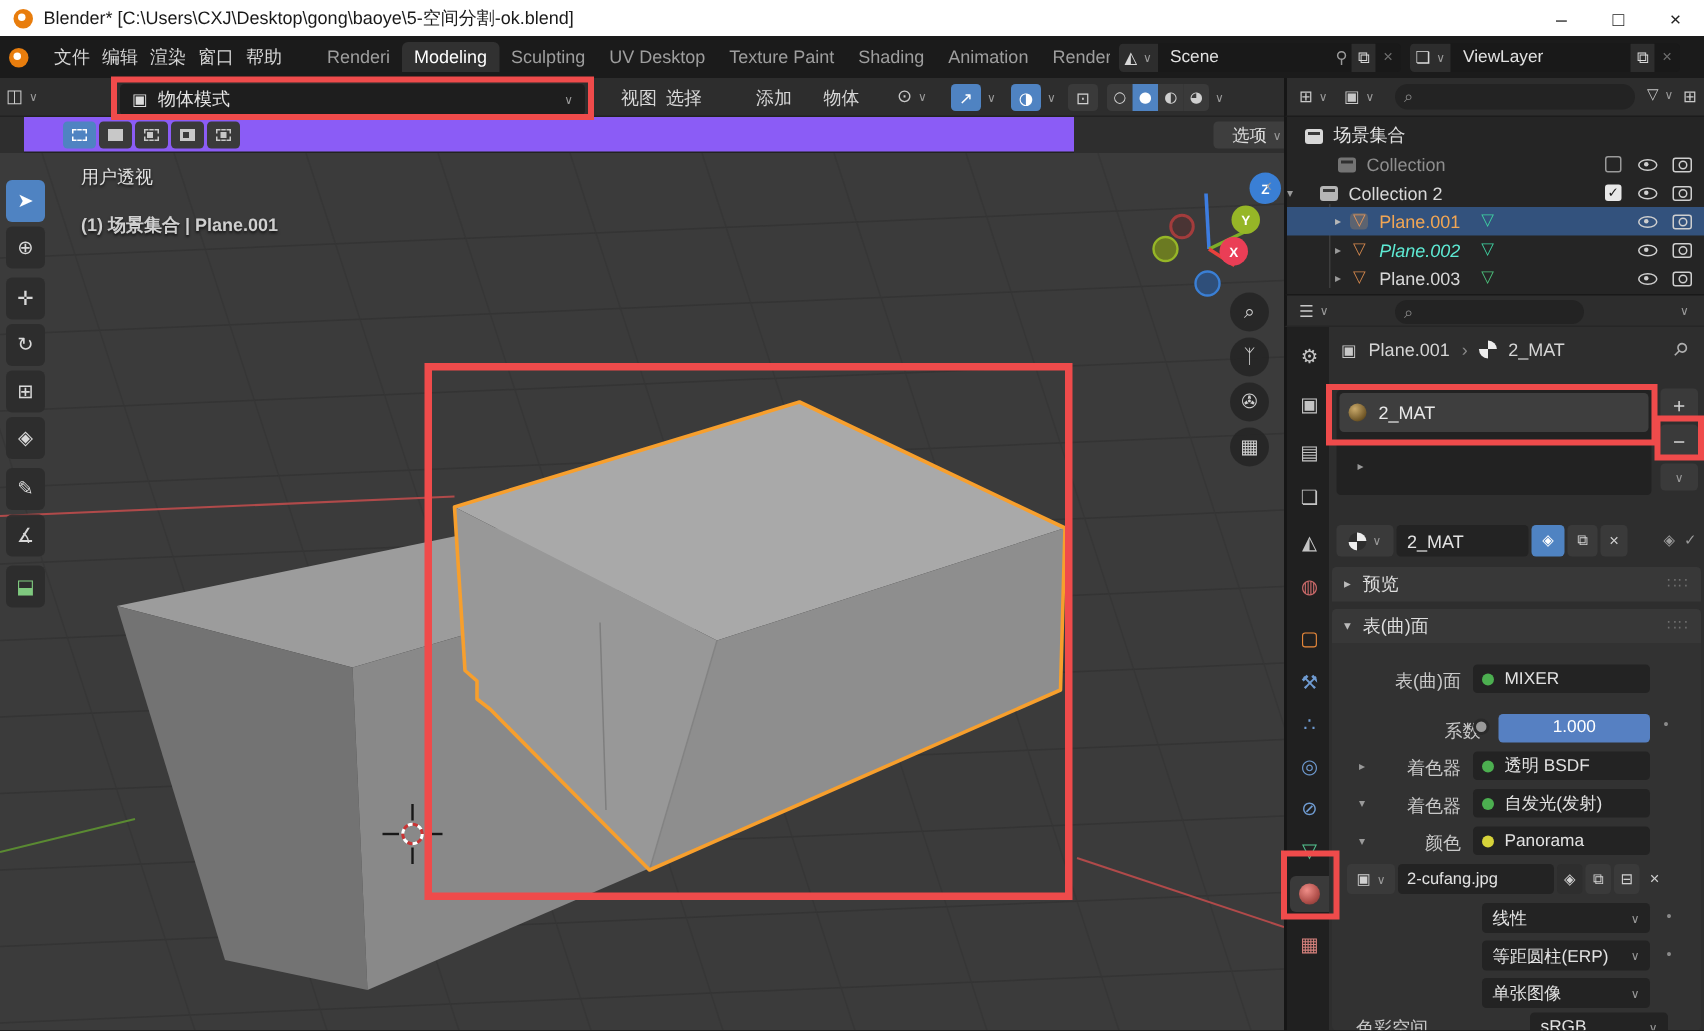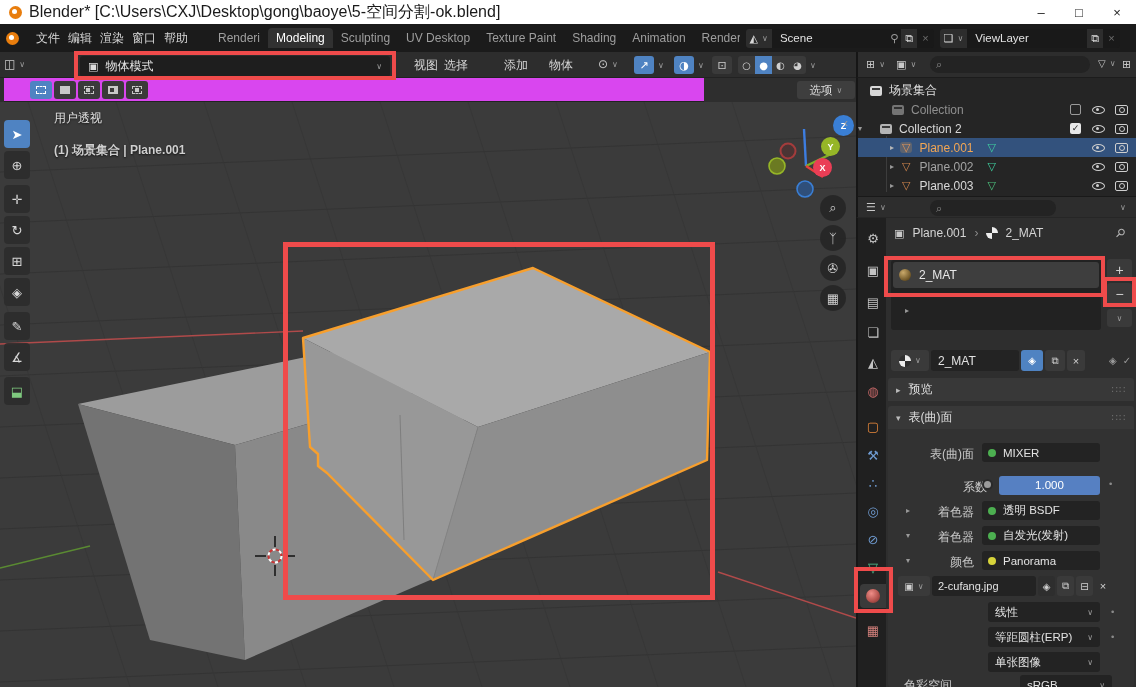--- a/index.html
+++ b/index.html
@@ -26,21 +26,21 @@
   .wstab.active { color:#ffffff; background:#313131; }
   .pillgroup { display:flex; align-items:center; height:19px; background:#191919;
                border-radius:3px; overflow:hidden; }
   .pillbtn { background:#2d2d2d; height:19px; display:flex; align-items:center; padding:0 4px; }
   .pilllabel { padding:0 8px; color:#e2e2e2; font-size:11.5px; }
   
   .toolheader { left:0; top:52px; width:856px; height:26px; background:#2d2d2d;
                 border-bottom:1px solid #222; }
   .outlinerheader { left:856px; top:52px; width:280px; height:26px; background:#2d2d2d;
                 border-left:2px solid #161616; border-bottom:1px solid #1c1c1c; }
-  .toolsettings { left:4px; top:78px; width:700px; height:24px; background:#d946ef;
+  .toolsettings { left:16px; top:78px; width:700px; height:24px; background:#8b5cf6;
                 border-bottom:1px solid #222; }
   .ddark { background:#1e1e1e; border-radius:3px; display:flex; align-items:center; }
   .hbtn { border-radius:3px; display:flex; align-items:center; justify-content:center; color:#cfcfcf; }
   .hbtn.blue { background:#4f83c2; color:#fff; }
   
   .smbox { display:block; width:10px; height:8px; }
   
   .viewport { left:0; top:102px; width:856px; height:585px; background:#3b3b3b; overflow:hidden; }
   .vtext1 { color:#e3e3e3; font-size:12px; text-shadow:0 1px 2px rgba(0,0,0,.7); }
   .vtext2 { color:#cfcfcf; font-size:12px; text-shadow:0 1px 2px rgba(0,0,0,.7); }
@@ -98,21 +98,21 @@
   .tooltip .t1 { color:#e3e3e3; font-size:11px; }
   .tooltip .t2 { color:#969696; font-size:11px; margin-top:2px; }
 </style>
 </head>
 <body>
 
 <div id="app">
 
   <div class="abs titlebar">
     <span class="blogo"></span>
-    <span style="font-size:16px;text-align:center;">Blender* [C:\Users\CXJ\Desktop\gong\baoye\5-空间分割-ok.blend]</span>
+    <span style="font-size:12px;text-align:center;">Blender* [C:\Users\CXJ\Desktop\gong\baoye\5-空间分割-ok.blend]</span>
     <span style="flex:1"></span>
     <span class="wctl">–</span>
     <span class="wctl">□</span>
     <span class="wctl">×</span>
   </div>
 
   <div class="abs topbar row">
     <span class="blogo" style="margin-left:6px;"></span>
     <span class="menu" style="margin-left:6px;">文件</span>
     <span class="menu">编辑</span>
@@ -404,21 +404,21 @@
       <span class="tri" style="margin-left:6px;background:#5c6370;border-radius:3px;padding:0 2px;color:#e0945a;">▽</span>
       <span style="margin-left:7px;color:#f2a654;">Plane.001</span>
       <span class="tri" style="margin-left:14px;color:#3fd0a0;">▽</span>
       <span style="flex:1"></span>
       <span class="eye" style="margin-right:10px;"></span>
       <span class="cam" style="margin-right:10px;"></span>
     </div>
     <div class="orow" style="top:79px;">
       <span style="width:36px;text-align:right;color:#9a9a9a;font-size:8px;" class="ico">▸</span>
       <span class="tri" style="margin-left:6px;color:#d0854c;padding:0 2px;">▽</span>
-      <span style="margin-left:7px;color:#a3a3a3;">Plane.002</span>
+      <span style="margin-left:7px;color:#5eead4;font-style:italic;">Plane.002</span>
       <span class="tri" style="margin-left:14px;color:#3fd0a0;">▽</span>
       <span style="flex:1"></span>
       <span class="eye" style="margin-right:10px;"></span>
       <span class="cam" style="margin-right:10px;"></span>
     </div>
     <div class="orow" style="top:98px;">
       <span style="width:36px;text-align:right;color:#9a9a9a;font-size:8px;" class="ico">▸</span>
       <span class="tri" style="margin-left:6px;color:#d0854c;padding:0 2px;">▽</span>
       <span style="margin-left:7px;color:#d8d8d8;">Plane.003</span>
       <span class="tri" style="margin-left:14px;color:#4cc07c;">▽</span>

